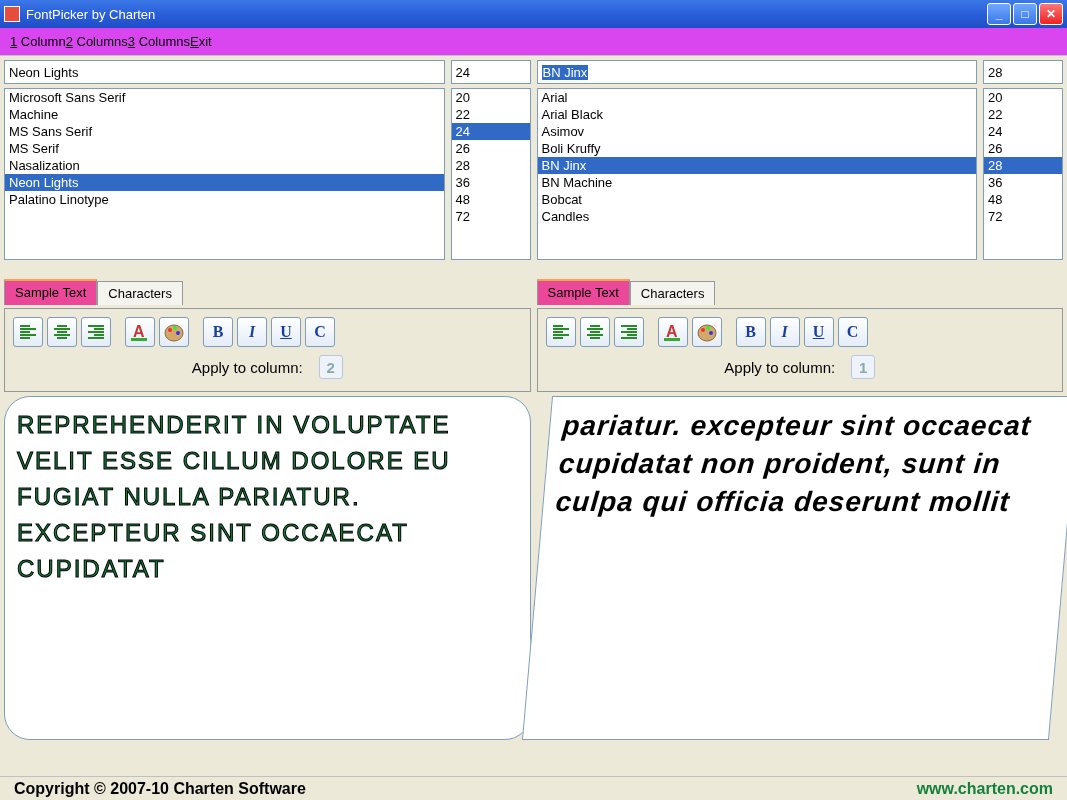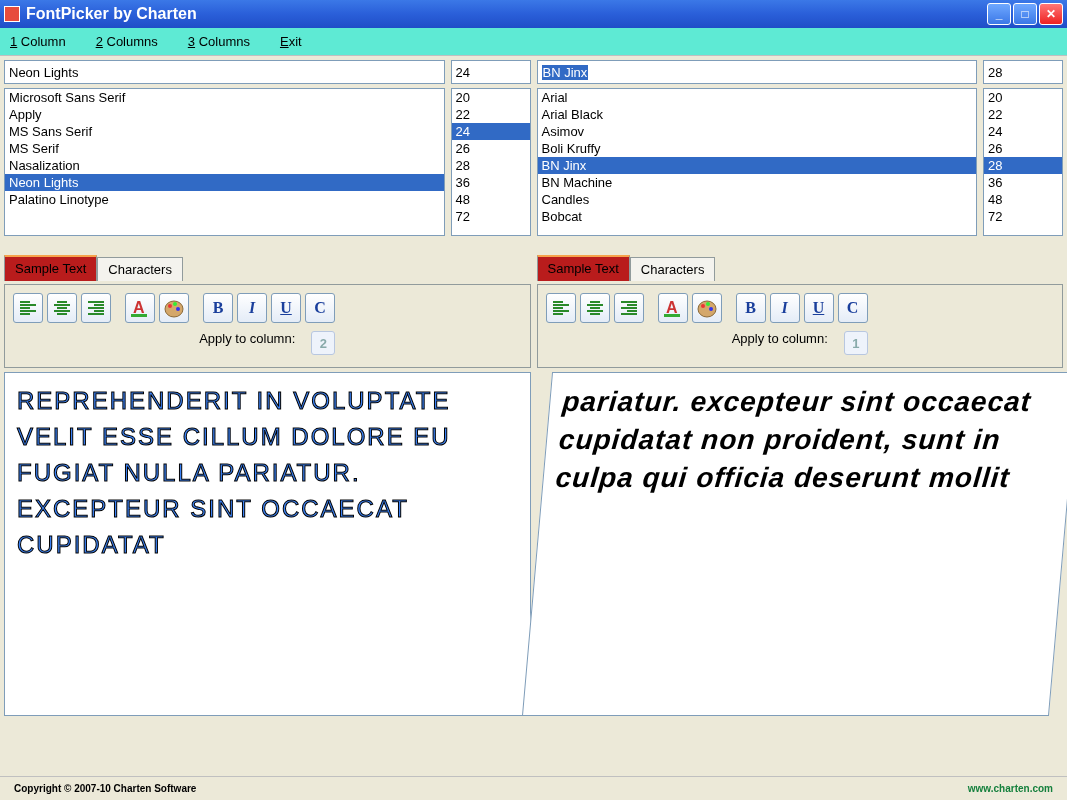--- a/index.html
+++ b/index.html
@@ -1,64 +1,64 @@
 <!DOCTYPE html>
 <html><head>
 <meta charset="utf-8">
 <style>
 * { margin: 0; padding: 0; box-sizing: border-box; font-family: Tahoma, sans-serif; }
 body { background: #ece9d8; width: 1067px; height: 800px; overflow: hidden; }
 
 .titlebar { height: 28px; background: linear-gradient(to bottom, #3b78e7 0%, #2a5fd9 50%, #1f4ec7 100%); display: flex; align-items: center; padding: 0 4px; color: white; }
 .titlebar .icon { width: 16px; height: 16px; background: #e74c3c; margin-right: 6px; border: 1px solid #fff; }
-.titlebar .title { font-size: 16px; font-weight: bold; flex: 1; }
+.titlebar .title { font-size: 13px; font-weight: normal; flex: 1; }
 .titlebar .winbtns { display: flex; gap: 2px; }
 .titlebar .winbtn { width: 24px; height: 22px; border: 1px solid #fff; background: linear-gradient(#6fa8ff,#3b78e7); border-radius: 3px; display: flex; align-items: center; justify-content: center; color: white; font-weight: bold; font-size: 12px; cursor: pointer; }
 .titlebar .winbtn.close { background: linear-gradient(#f77,#e22); }
 
-.menubar { height: 28px; background: #5eead4; display: flex; align-items: center; padding: 0 10px; gap: 30px; font-size: 13px; border-bottom: 1px solid #c0c0c0; }
+.menubar { height: 28px; background: #d946ef; display: flex; align-items: center; padding: 0 10px; font-size: 13px; border-bottom: 1px solid #c0c0c0; }
 .menubar .menuitem { cursor: pointer; }
 .menubar .menuitem u { text-decoration: underline; }
 
 .main { display: flex; padding: 4px; gap: 6px; }
 .column { flex: 1; display: flex; flex-direction: column; gap: 4px; min-width: 0; }
 
 .selector-row { display: flex; gap: 6px; }
 .font-input-wrap { flex: 1; }
 .size-input-wrap { width: 80px; }
 .txt-input { width: 100%; height: 24px; border: 1px solid #7f9db9; padding: 0 4px; font-size: 13px; background: white; }
 
-.list-row { display: flex; gap: 6px; height: 148px; }
+.list-row { display: flex; gap: 6px; height: 172px; }
 .font-list { flex: 1; border: 1px solid #7f9db9; background: white; overflow-y: scroll; font-size: 13px; position: relative; }
 .size-list { width: 80px; border: 1px solid #7f9db9; background: white; overflow-y: scroll; font-size: 13px; }
 .list-item { padding: 1px 4px; cursor: pointer; white-space: nowrap; }
 .list-item.selected { background: #316ac5; color: white; }
 
 .tabs { display: flex; margin-top: 14px; }
 .tab { padding: 4px 10px; font-size: 13px; border: 1px solid #919b9c; background: #f4f3ee; border-bottom: none; cursor: pointer; position: relative; top: 1px; }
-.tab.active { background: #b91c1c; border-top: 2px solid #f6a24b; z-index: 2; }
+.tab.active { background: #ec4899; border-top: 2px solid #f6a24b; z-index: 2; }
 .tab:not(.active) { margin-top: 2px; text-align: center; }
 
 .tab-panel { border: 1px solid #919b9c; background: #ece9d8; padding: 8px; }
 .toolbar { display: flex; gap: 4px; align-items: center; }
 .tb-btn { width: 30px; height: 30px; border: 1px solid #7f9db9; background: linear-gradient(#fff,#e4ecf7); border-radius: 3px; display: flex; align-items: center; justify-content: center; cursor: pointer; font-size: 16px; font-weight: bold; }
 .tb-btn.green svg { display:block; }
 .tb-btn .b { color: #1a3f9c; font-family: 'Times New Roman', serif; }
 .tb-btn .i { color: #1a3f9c; font-family: 'Times New Roman', serif; font-style: italic; }
 .tb-btn .u { color: #1a3f9c; font-family: 'Times New Roman', serif; text-decoration: underline; }
 .tb-btn .c { color: #1a3f9c; font-family: 'Times New Roman', serif; }
 
-.apply-row { display: flex; justify-content: center; align-items: flex-start; gap: 16px; padding: 8px 0 4px; font-size: 13px; }
+.apply-row { display: flex; justify-content: center; align-items: center; gap: 16px; padding: 8px 0 4px; font-size: 15px; }
 .apply-btn { width: 24px; height: 24px; border: 1px solid #b8c7e0; background: #eef3fb; border-radius: 3px; display: flex; align-items: center; justify-content: center; color: #8aa; font-weight: bold; cursor: pointer; }
 
 .preview { border: 1px solid #7f9db9; background: white; height: 344px; overflow-y: scroll; padding: 10px 12px; }
-.preview.col1 { font-family: Impact, sans-serif; font-size: 24px; letter-spacing: 2px; -webkit-text-stroke: 1px #000; color: #3b82f6; text-transform: uppercase; line-height: 1.5; }
+.preview.col1 { font-family: Impact, sans-serif; font-size: 24px; letter-spacing: 2px; -webkit-text-stroke: 1px #000; color: #15803d; text-transform: uppercase; line-height: 1.5; border-radius: 26px; }
 .preview.col2 { font-family: Impact, sans-serif; font-size: 28px; font-style: italic; font-weight: 900; letter-spacing: 1px; text-transform: lowercase; line-height: 1.35; transform: skewX(-5deg); }
 
-.statusbar { position: absolute; bottom: 0; left: 0; right: 0; height: 24px; background: #ece9d8; border-top: 1px solid #c0c0c0; display: flex; align-items: center; padding: 0 14px; font-size: 10px; }
+.statusbar { position: absolute; bottom: 0; left: 0; right: 0; height: 24px; background: #ece9d8; border-top: 1px solid #c0c0c0; display: flex; align-items: center; padding: 0 14px; font-size: 16px; }
 .statusbar .copy { flex: 1; font-weight: bold; }
 .statusbar .url { color: #15803d; font-weight: bold; }
 
 ::-webkit-scrollbar { width: 17px; }
 ::-webkit-scrollbar-track { background: #f1efe2; }
 ::-webkit-scrollbar-thumb { background: #c8d4e8; border: 1px solid #7f9db9; }
 ::-webkit-scrollbar-button { background: #e8e8e8; border: 1px solid #b0b0b0; height: 17px; }
 </style>
 </head>
 <body>
@@ -82,21 +82,21 @@
 
 <div class="main" id="main">
     <div class="column">
       <div class="selector-row">
         <div class="font-input-wrap"><input class="txt-input" value="Neon Lights" style=""></div>
         <div class="size-input-wrap"><input class="txt-input" value="24" style=""></div>
       </div>
       <div class="list-row">
         <div class="font-list">
           <div class="list-item">Microsoft Sans Serif</div>
-          <div class="list-item">Apply</div>
+          <div class="list-item">Machine</div>
           <div class="list-item">MS Sans Serif</div>
           <div class="list-item">MS Serif</div>
           <div class="list-item">Nasalization</div>
           <div class="list-item selected">Neon Lights</div>
           <div class="list-item">Palatino Linotype</div>
         </div>
         <div class="size-list">
           <div class="list-item">20</div>
           <div class="list-item">22</div>
           <div class="list-item selected">24</div>
@@ -186,22 +186,22 @@
         <div class="size-input-wrap"><input class="txt-input" value="28" style=""></div>
       </div>
       <div class="list-row">
         <div class="font-list">
           <div class="list-item">Arial</div>
           <div class="list-item">Arial Black</div>
           <div class="list-item">Asimov</div>
           <div class="list-item">Boli Kruffy</div>
           <div class="list-item selected">BN Jinx</div>
           <div class="list-item">BN Machine</div>
+          <div class="list-item">Bobcat</div>
           <div class="list-item">Candles</div>
-          <div class="list-item">Bobcat</div>
         </div>
         <div class="size-list">
           <div class="list-item">20</div>
           <div class="list-item">22</div>
           <div class="list-item">24</div>
           <div class="list-item">26</div>
           <div class="list-item selected">28</div>
           <div class="list-item">36</div>
           <div class="list-item">48</div>
           <div class="list-item">72</div>

